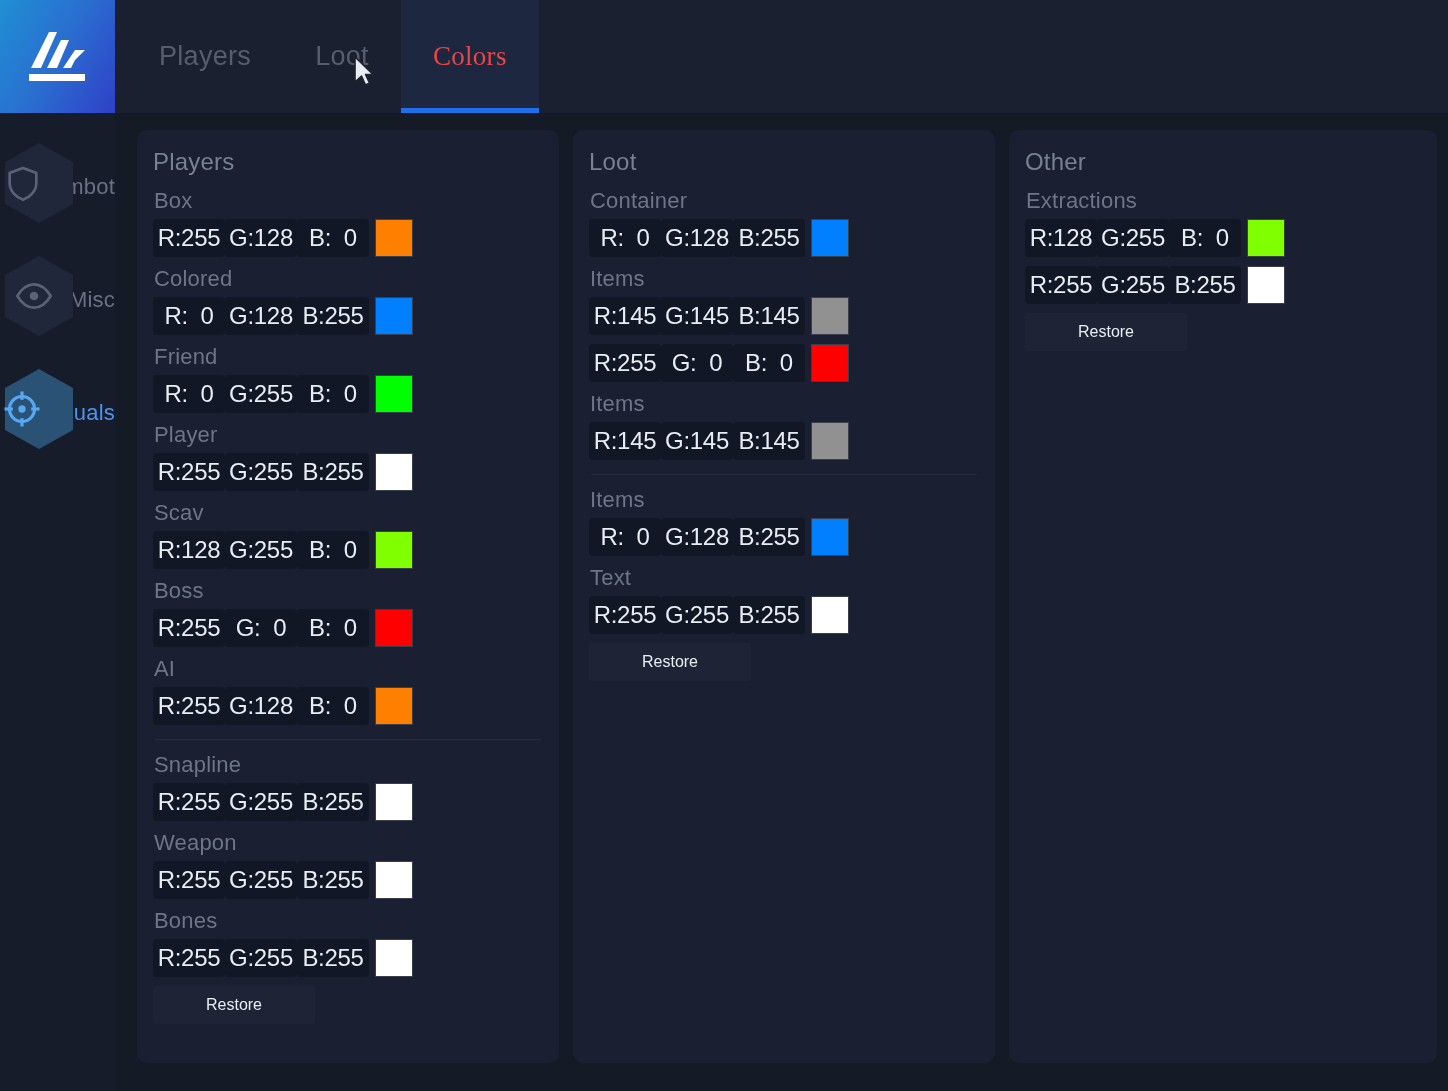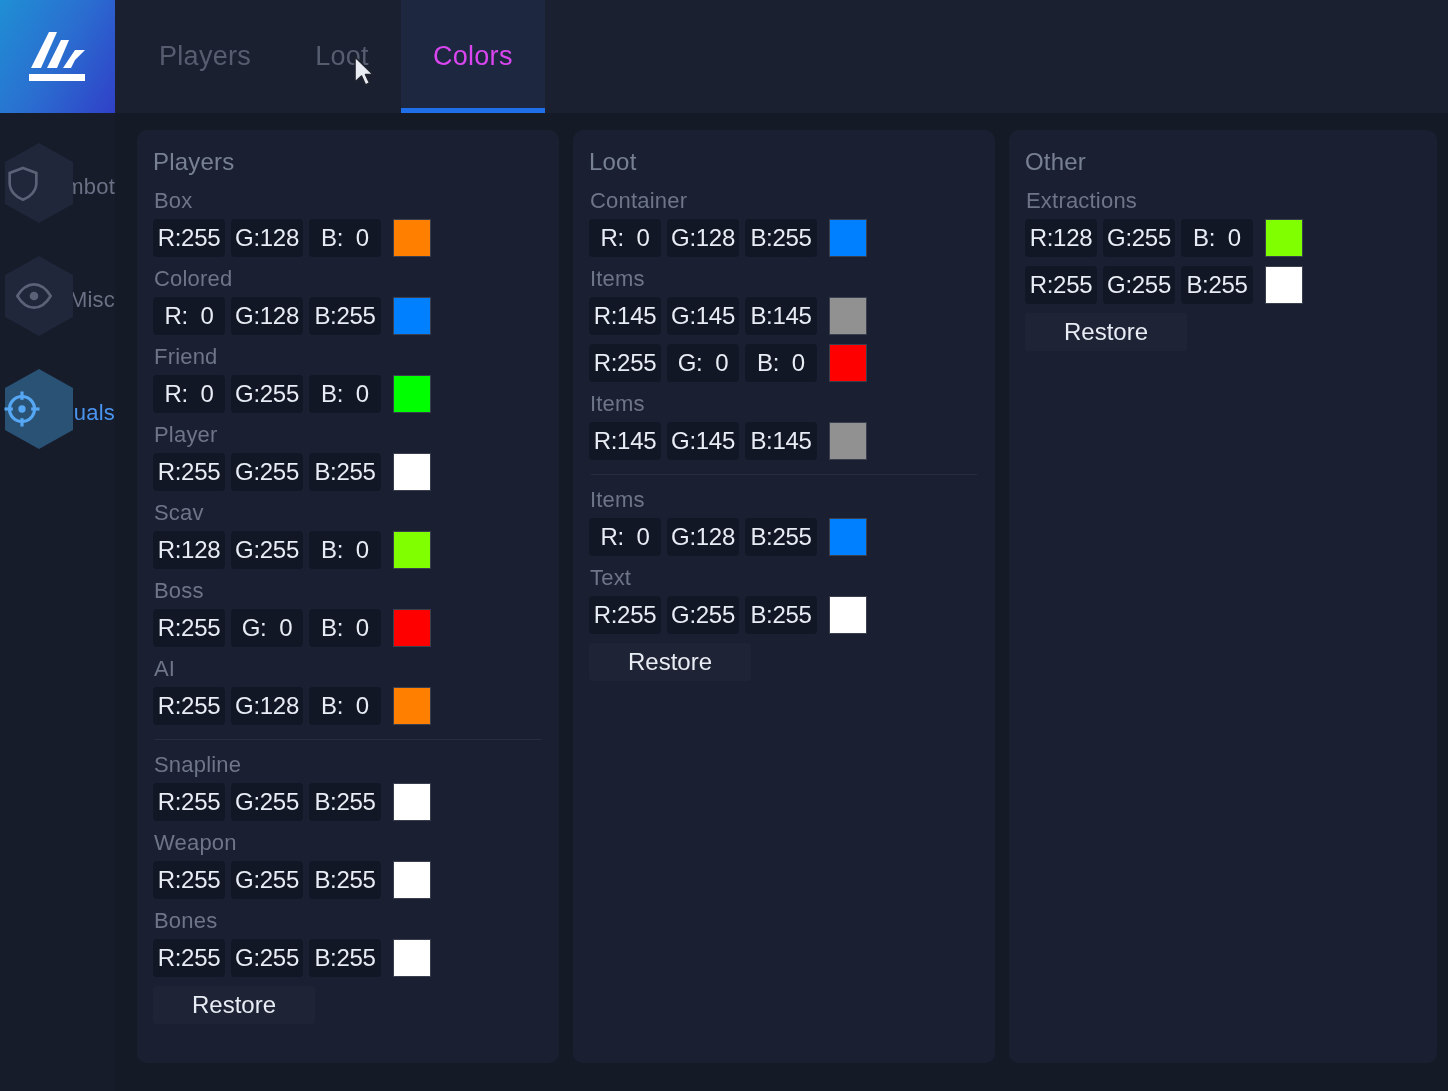--- a/index.html
+++ b/index.html
@@ -51,22 +51,23 @@
     font-size: 27px;
     color: #565d6f;
     letter-spacing: .3px;
     position: relative;
     cursor: pointer;
     background: transparent;
     border: none;
     font-family: "Liberation Sans", sans-serif;
   }
   .tab.active {
-    color: #d946ef;
+    color: #ef4444;
     background: #1d2840;
+    font-family: Liberation Serif, serif;
   }
   .tab.active::after {
     content: "";
     position: absolute;
     left: 0; right: 0; bottom: 0;
     height: 5px;
     background: #1f6feb;
   }
 
   
@@ -133,21 +134,20 @@
   }
   .field-label {
     font-size: 22px;
     color: #6e7589;
     margin: 0 0 5px 1px;
     letter-spacing: .2px;
   }
   .rgb-row {
     display: flex;
     align-items: center;
-    gap: 6px;
     margin-bottom: 9px;
   }
   .rgb-box {
     background: #121726;
     border-radius: 4px;
     height: 38px;
     width: 72px;
     display: flex;
     align-items: center;
     justify-content: center;
@@ -172,21 +172,21 @@
   }
   .restore-btn {
     margin-top: 0;
     margin-left: 0;
     width: 162px;
     height: 38px;
     background: #1e2435;
     border: none;
     border-radius: 3px;
     color: #e8ecf4;
-    font-size: 24px;
+    font-size: 16px;
     font-family: "Liberation Sans", sans-serif;
     cursor: pointer;
     display: block;
   }
 
   
   #cursor {
     position: absolute;
     left: 352px; top: 55px;
     width: 26px; height: 34px;

